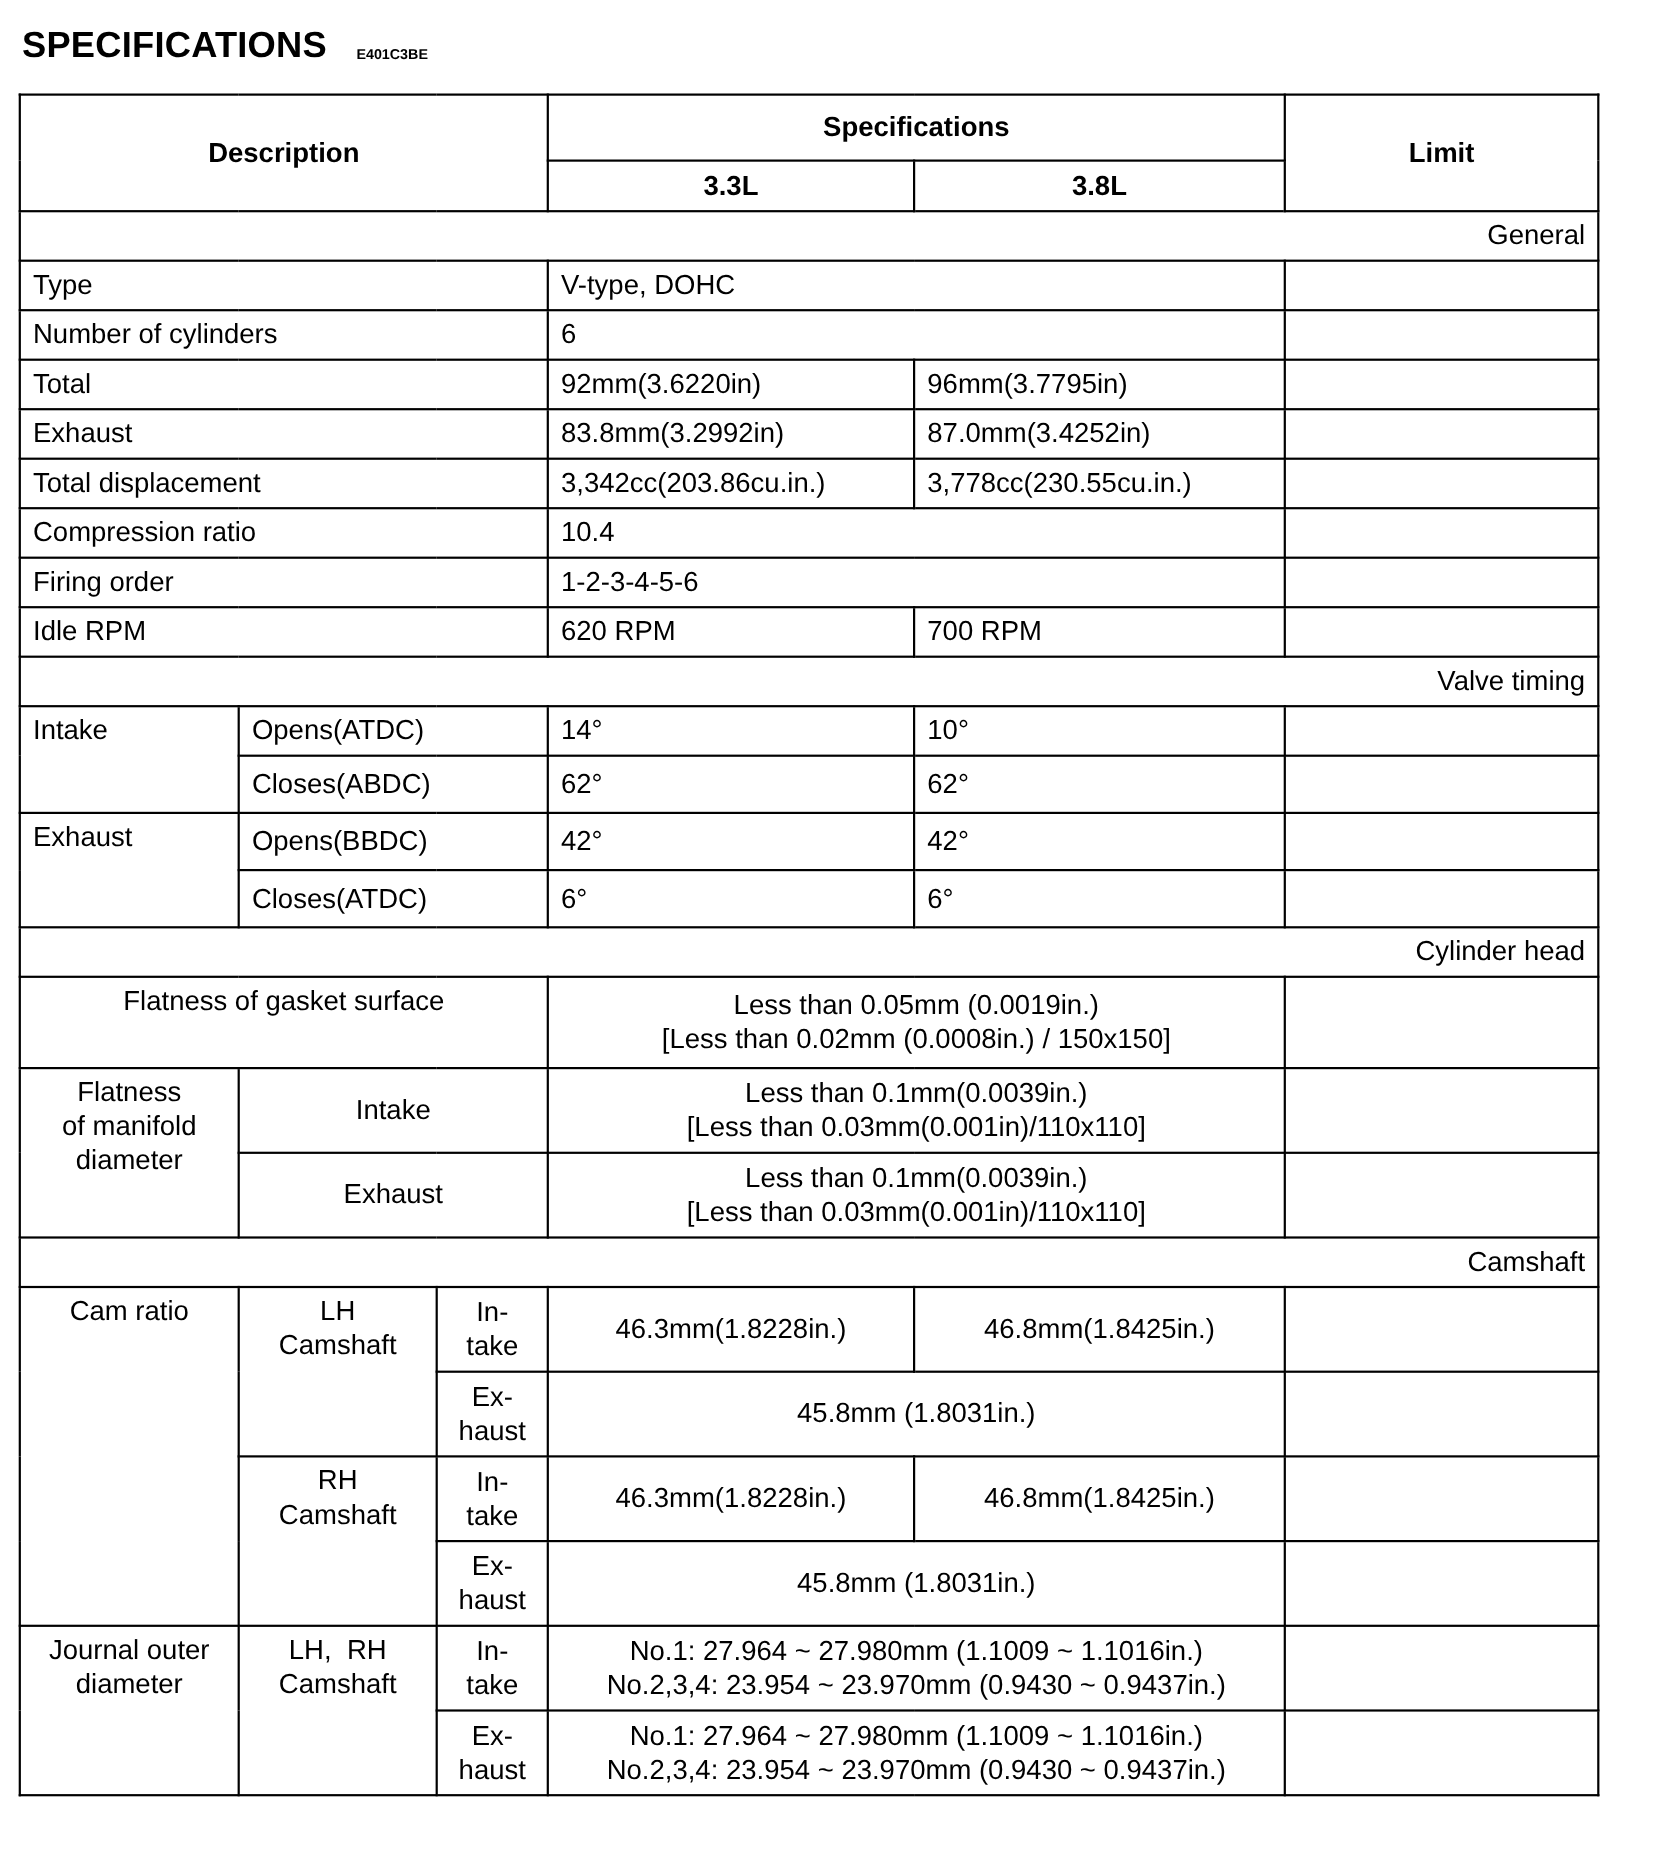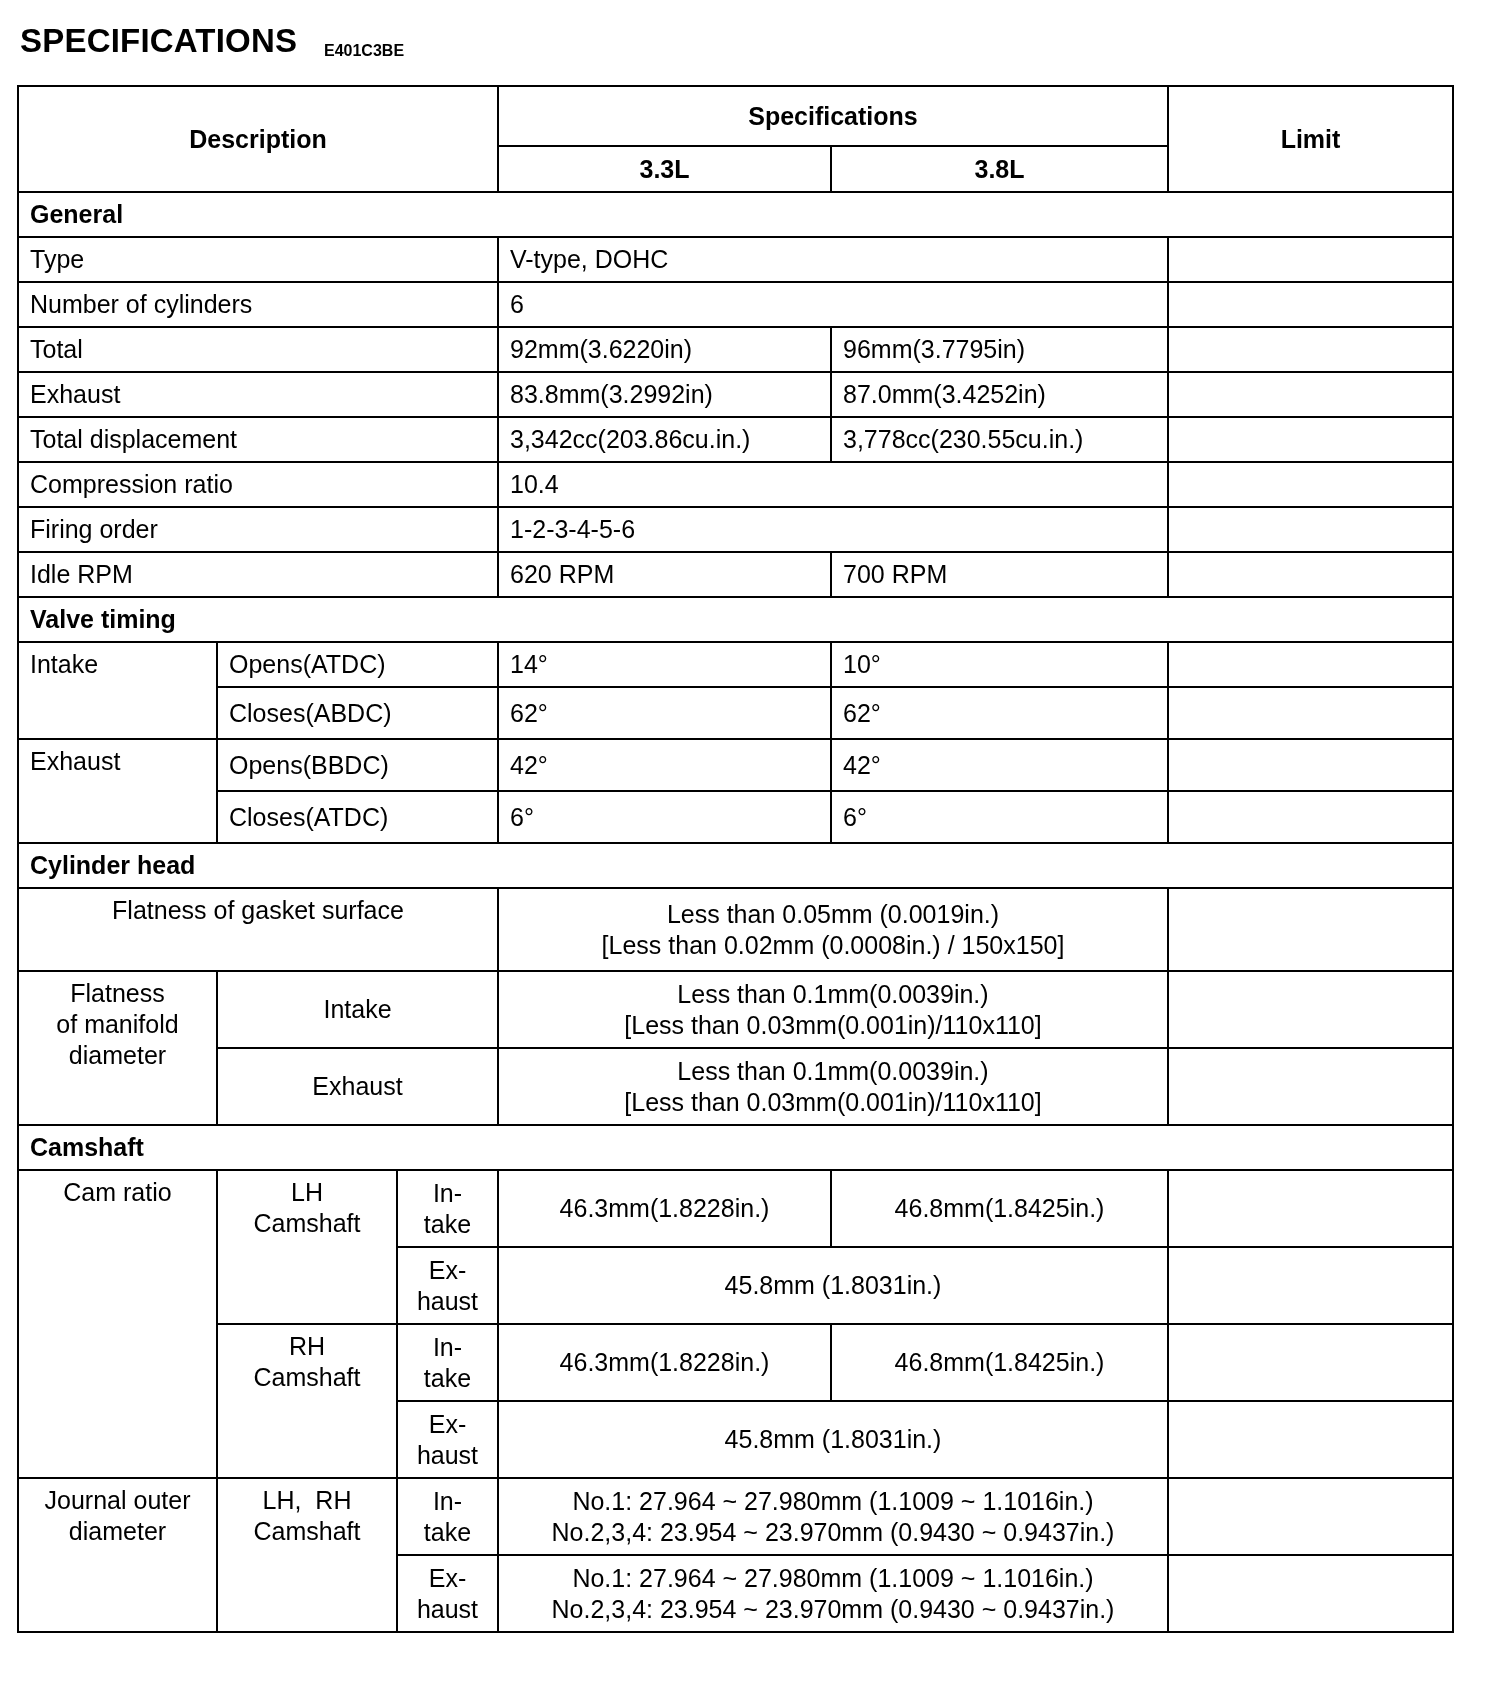--- a/index.html
+++ b/index.html
@@ -1,25 +1,25 @@
 <!DOCTYPE html>
 <html><head>
 <meta charset="utf-8">
 <style>
   html, body { margin: 0; padding: 0; background: #ffffff; }
   body { width: 1504px; height: 1692px; position: relative; overflow: hidden;
          font-family: "Liberation Sans", sans-serif; color: #000; }
   .title { position: absolute; left: 20px; top: 22px; font-weight: bold; font-size: 33px; letter-spacing: 0.2px; }
-  .code { position: absolute; left: 324px; top: 42px; font-weight: bold; font-size: 16px; }
+  .code { position: absolute; left: 324px; top: 42px; font-weight: bold; font-size: 13px; }
   table.spec { position: absolute; left: 17px; top: 85px; width: 1435px;
                border-collapse: collapse; table-layout: fixed; font-size: 25px; }
   table.spec td, table.spec th { border: 2px solid #000; padding: 0 11px; vertical-align: middle;
                line-height: 31px; overflow: hidden; white-space: nowrap; }
   table.spec th { font-weight: bold; text-align: center; font-size: 25px; }
-  .sec td { font-weight: bold; height: 43px; }
+  .sec td { font-weight: normal; height: 43px; text-align: right; }
   .r47 td { height: 43px; margin-top: 32px; }
   .r54 td { height: 50px; }
   .r79 td { height: 75px; text-align: center; }
   .top { vertical-align: top !important; padding-top: 6px !important; }
   .small { padding: 0 16px !important; }
 </style>
 </head>
 <body>
 
 <div class="title">SPECIFICATIONS</div>

